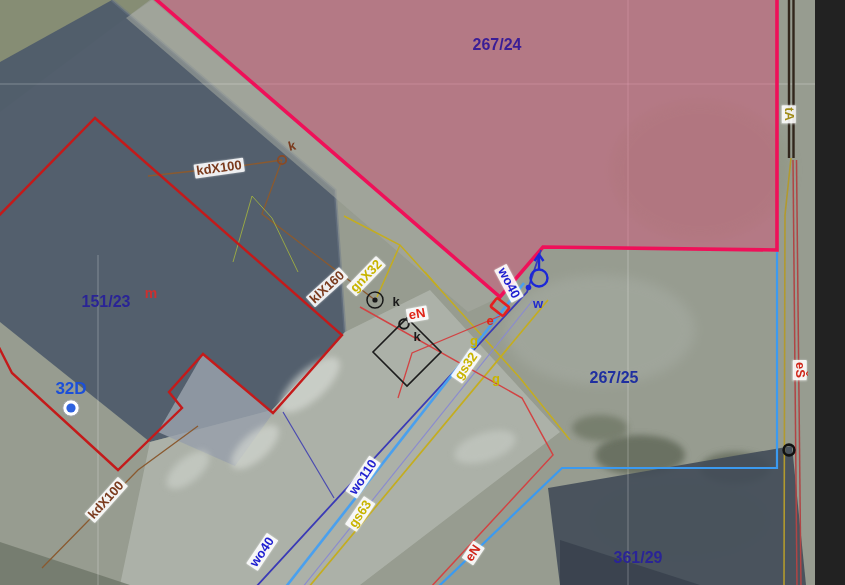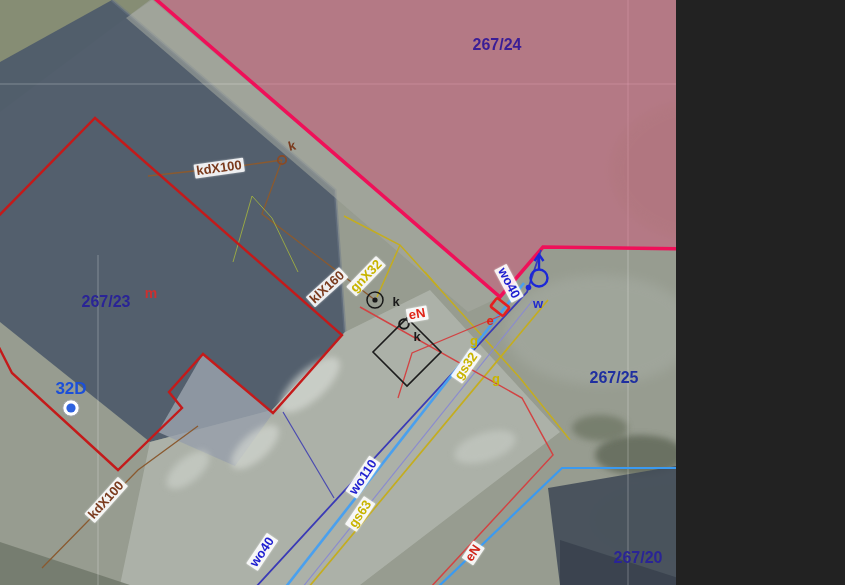--- a/index.html
+++ b/index.html
@@ -1,17 +1,17 @@
 <!DOCTYPE html>
 <html><head>
 <meta charset="utf-8">
 <style>
   html,body{margin:0;padding:0;background:#222;}
   #map-canvas{
-    position:relative;width:676px;height:585px;overflow:hidden;
+    position:relative;width:815px;height:585px;overflow:hidden;
     background:#979c90;
     font-family:"Liberation Sans",sans-serif;
   }
   #map-canvas svg{position:absolute;left:0;top:0;}
   .lbl{
     position:absolute;font-weight:bold;white-space:nowrap;line-height:1.05;
     transform-origin:50% 50%;font-family:"Liberation Sans",sans-serif;
   }
   .tag{
     background:rgba(255,255,255,0.9);
@@ -132,23 +132,23 @@
     <g transform="translate(500,307) rotate(38)">
       <rect x="-8" y="-5.5" width="16" height="11" rx="2" fill="none" stroke="#e42020" stroke-width="2.6"></rect>
     </g>
     <g>
       <circle cx="71" cy="408" r="8.2" fill="#ffffff" stroke="#9aa0a8" stroke-width="1"></circle>
       <circle cx="71" cy="408" r="4.6" fill="#2e62e0"></circle>
     </g>
   </svg>
 
   <div class="lbl parcel" style="left:497px;top:45px;color:#3a1d96;transform:translate(-50%,-50%);">267/24</div>
-  <div class="lbl parcel" style="left:106px;top:302px;color:#2a2496;transform:translate(-50%,-50%);">267/23</div>
+  <div class="lbl parcel" style="left:106px;top:302px;color:#2a2496;transform:translate(-50%,-50%);">151/23</div>
   <div class="lbl parcel" style="left:614px;top:378px;color:#1f2fa0;transform:translate(-50%,-50%);text-align:right;">267/25</div>
-  <div class="lbl parcel" style="left:638px;top:558px;color:#2a2496;transform:translate(-50%,-50%);">267/20</div>
+  <div class="lbl parcel" style="left:638px;top:558px;color:#2a2496;transform:translate(-50%,-50%);">361/29</div>
   <div class="lbl pt" style="left:151px;top:293px;color:#cc3030;font-size:14px;transform:translate(-50%,-50%);">m</div>
   <div class="lbl" style="left:71px;top:389px;color:#1b4fd8;font-size:17px;transform:translate(-50%,-50%);">32D</div>
 
   <div class="lbl pipe tag" style="left:219px;top:168px;color:#7a3a1d;transform:translate(-50%,-50%) rotate(-8deg);">kdX100</div>
   <div class="lbl pt" style="left:292px;top:146px;color:#7a3a1d;transform:translate(-50%,-50%) rotate(-14deg);">k</div>
   <div class="lbl pipe tag" style="left:327px;top:287px;color:#7a3a1d;transform:translate(-50%,-50%) rotate(-42deg);">klX160</div>
   <div class="lbl pipe tag" style="left:366px;top:276px;color:#c8b400;transform:translate(-50%,-50%) rotate(-46deg);">gnX32</div>
   <div class="lbl pt" style="left:396px;top:302px;color:#1a1a1a;transform:translate(-50%,-50%);">k</div>
   <div class="lbl pipe tag" style="left:417px;top:314px;color:#e02518;transform:translate(-50%,-50%) rotate(-10deg);">eN</div>
   <div class="lbl pt" style="left:417px;top:337px;color:#1a1a1a;transform:translate(-50%,-50%);">k</div>

